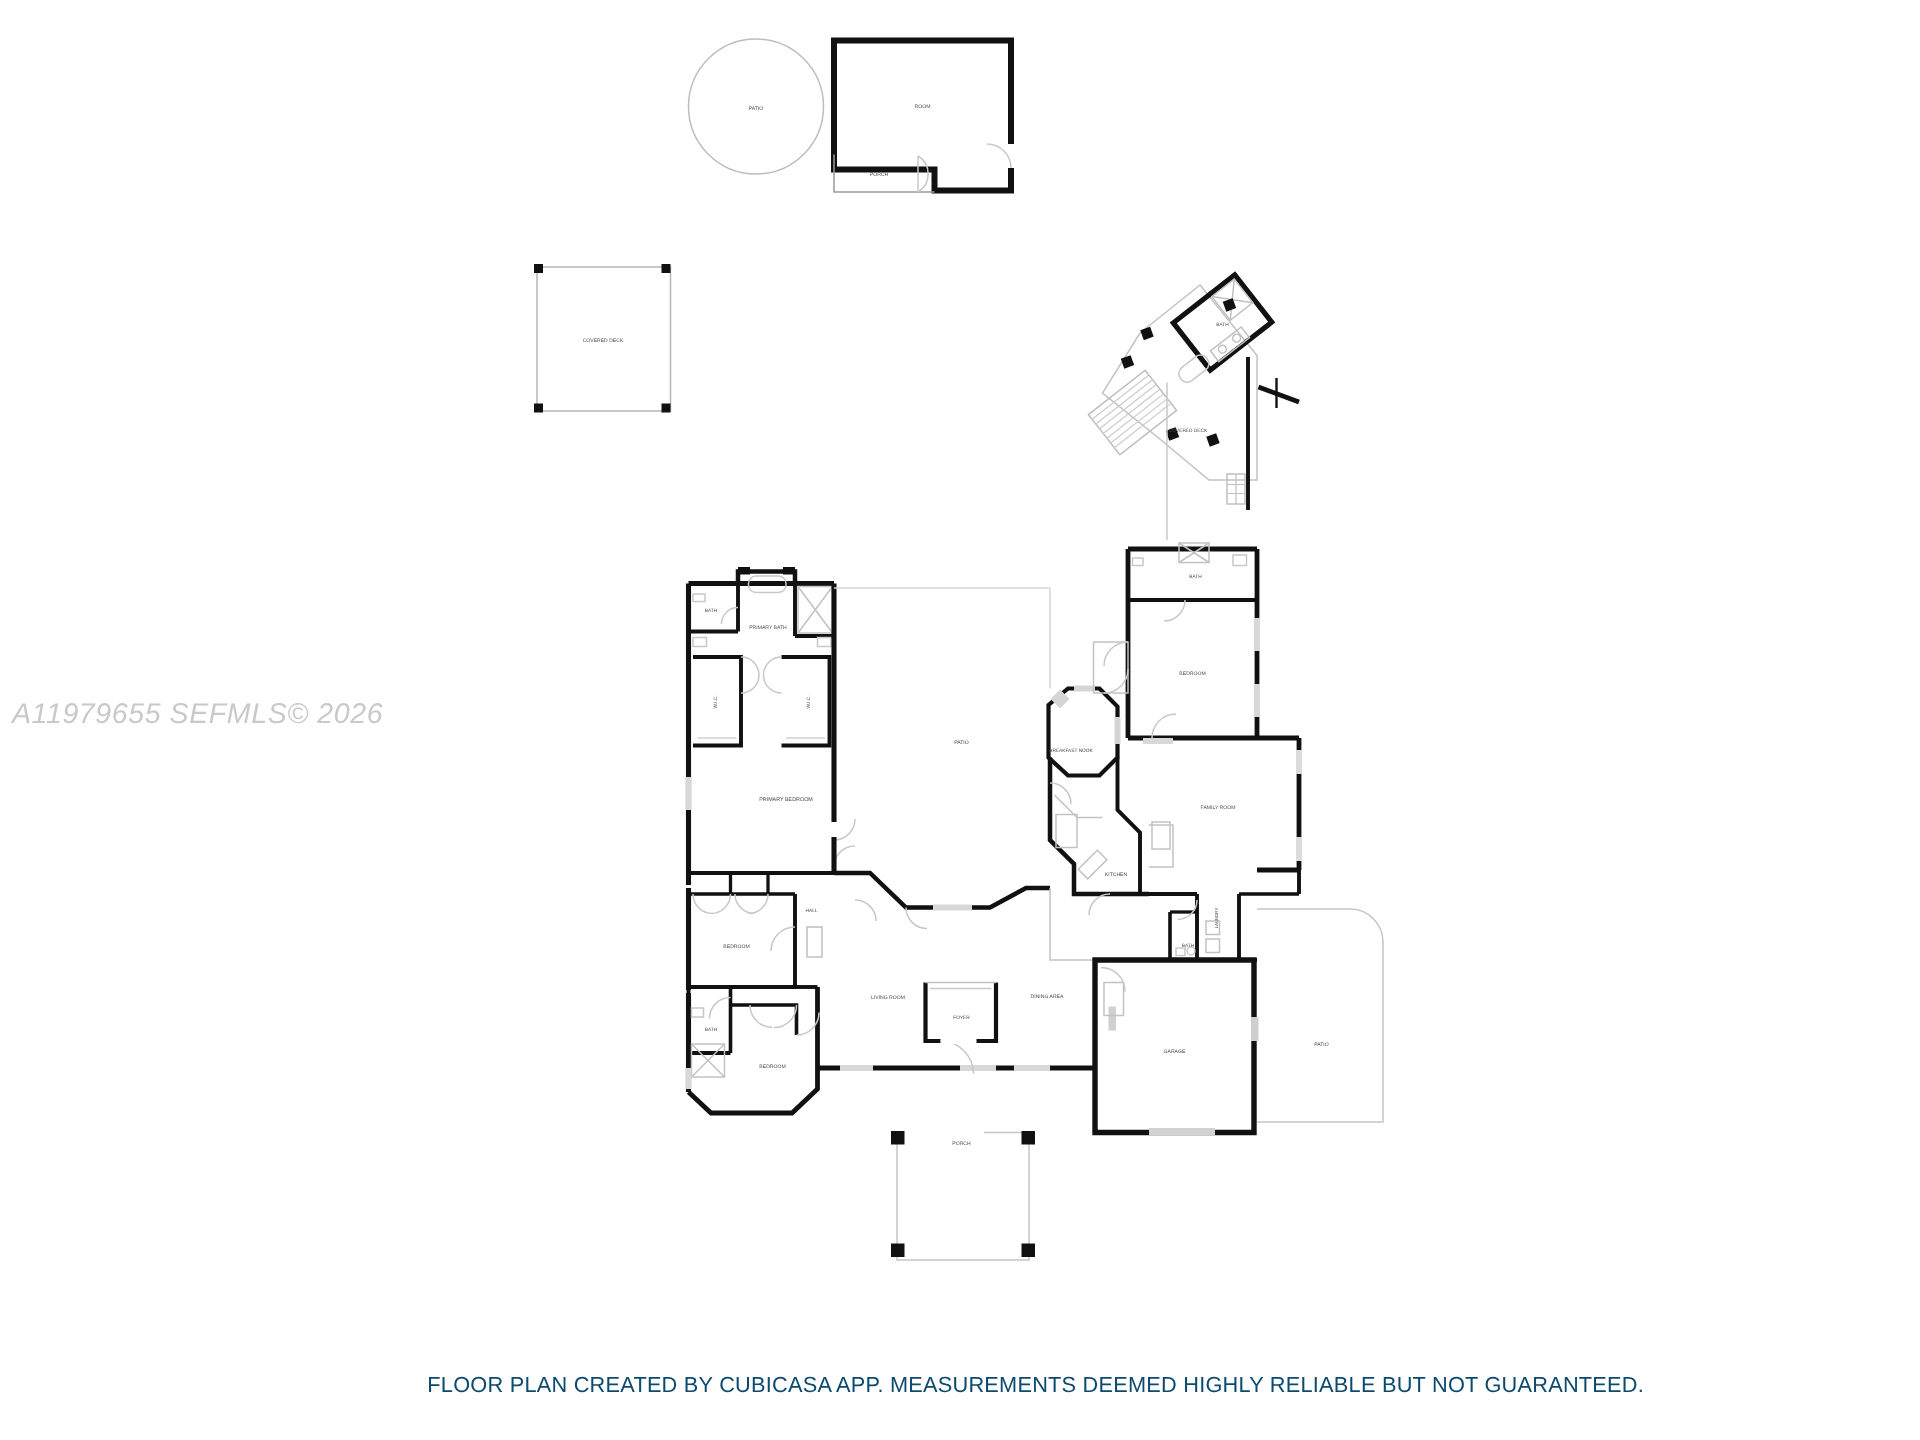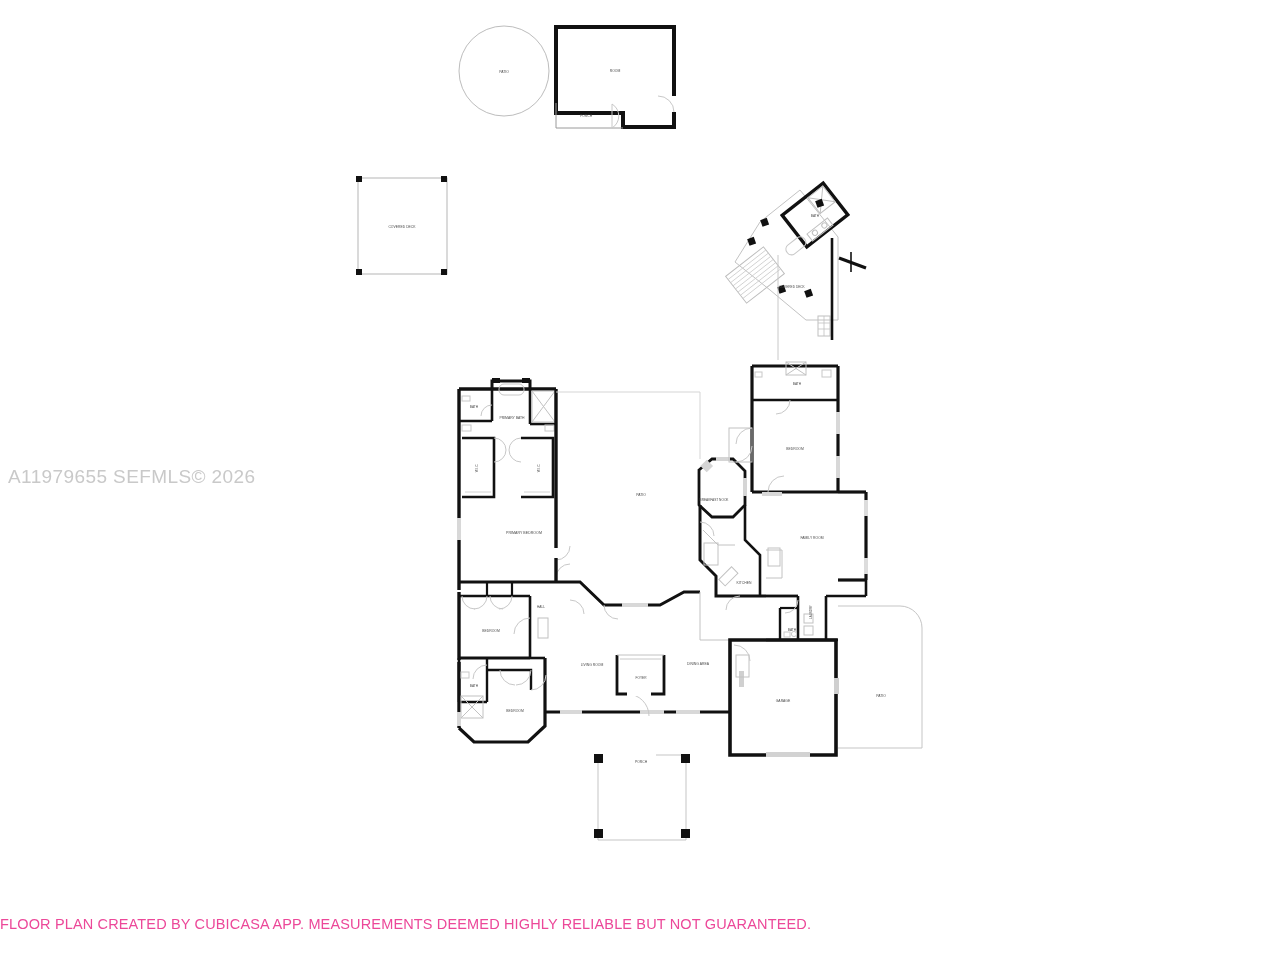--- a/index.html
+++ b/index.html
@@ -1,22 +1,22 @@
 <!DOCTYPE html>
 <html><head>
 <meta charset="utf-8">
 <style>
   html,body{margin:0;padding:0;background:#ffffff;}
   body{width:1280px;height:960px;position:relative;overflow:hidden;
        font-family:"Liberation Sans",sans-serif;}
   #plan{position:absolute;left:0;top:0;width:1280px;height:960px;}
   .wm{position:absolute;left:8px;top:466px;font-size:19px;letter-spacing:.4px;
-      color:#c9c9c9;white-space:nowrap;}
-  .cap{position:absolute;left:0;top:916px;width:1096px;text-align:left;
-       font-size:14.5px;color:#ec4899;letter-spacing:.15px;}
+      color:#c9c9c9;white-space:nowrap;font-style:italic;}
+  .cap{position:absolute;left:0;top:916px;width:1096px;text-align:right;
+       font-size:14.5px;color:#0c4a6e;letter-spacing:.15px;}
   text{font-family:"Liberation Sans",sans-serif;fill:#4a4a4a;}
 </style>
 </head>
 <body>
 
 <svg id="plan" viewBox="0 0 1280 960">
 
   <g>
 
     <circle cx="504" cy="71" r="45" fill="none" stroke="#bdbdbd" stroke-width="1"></circle>

